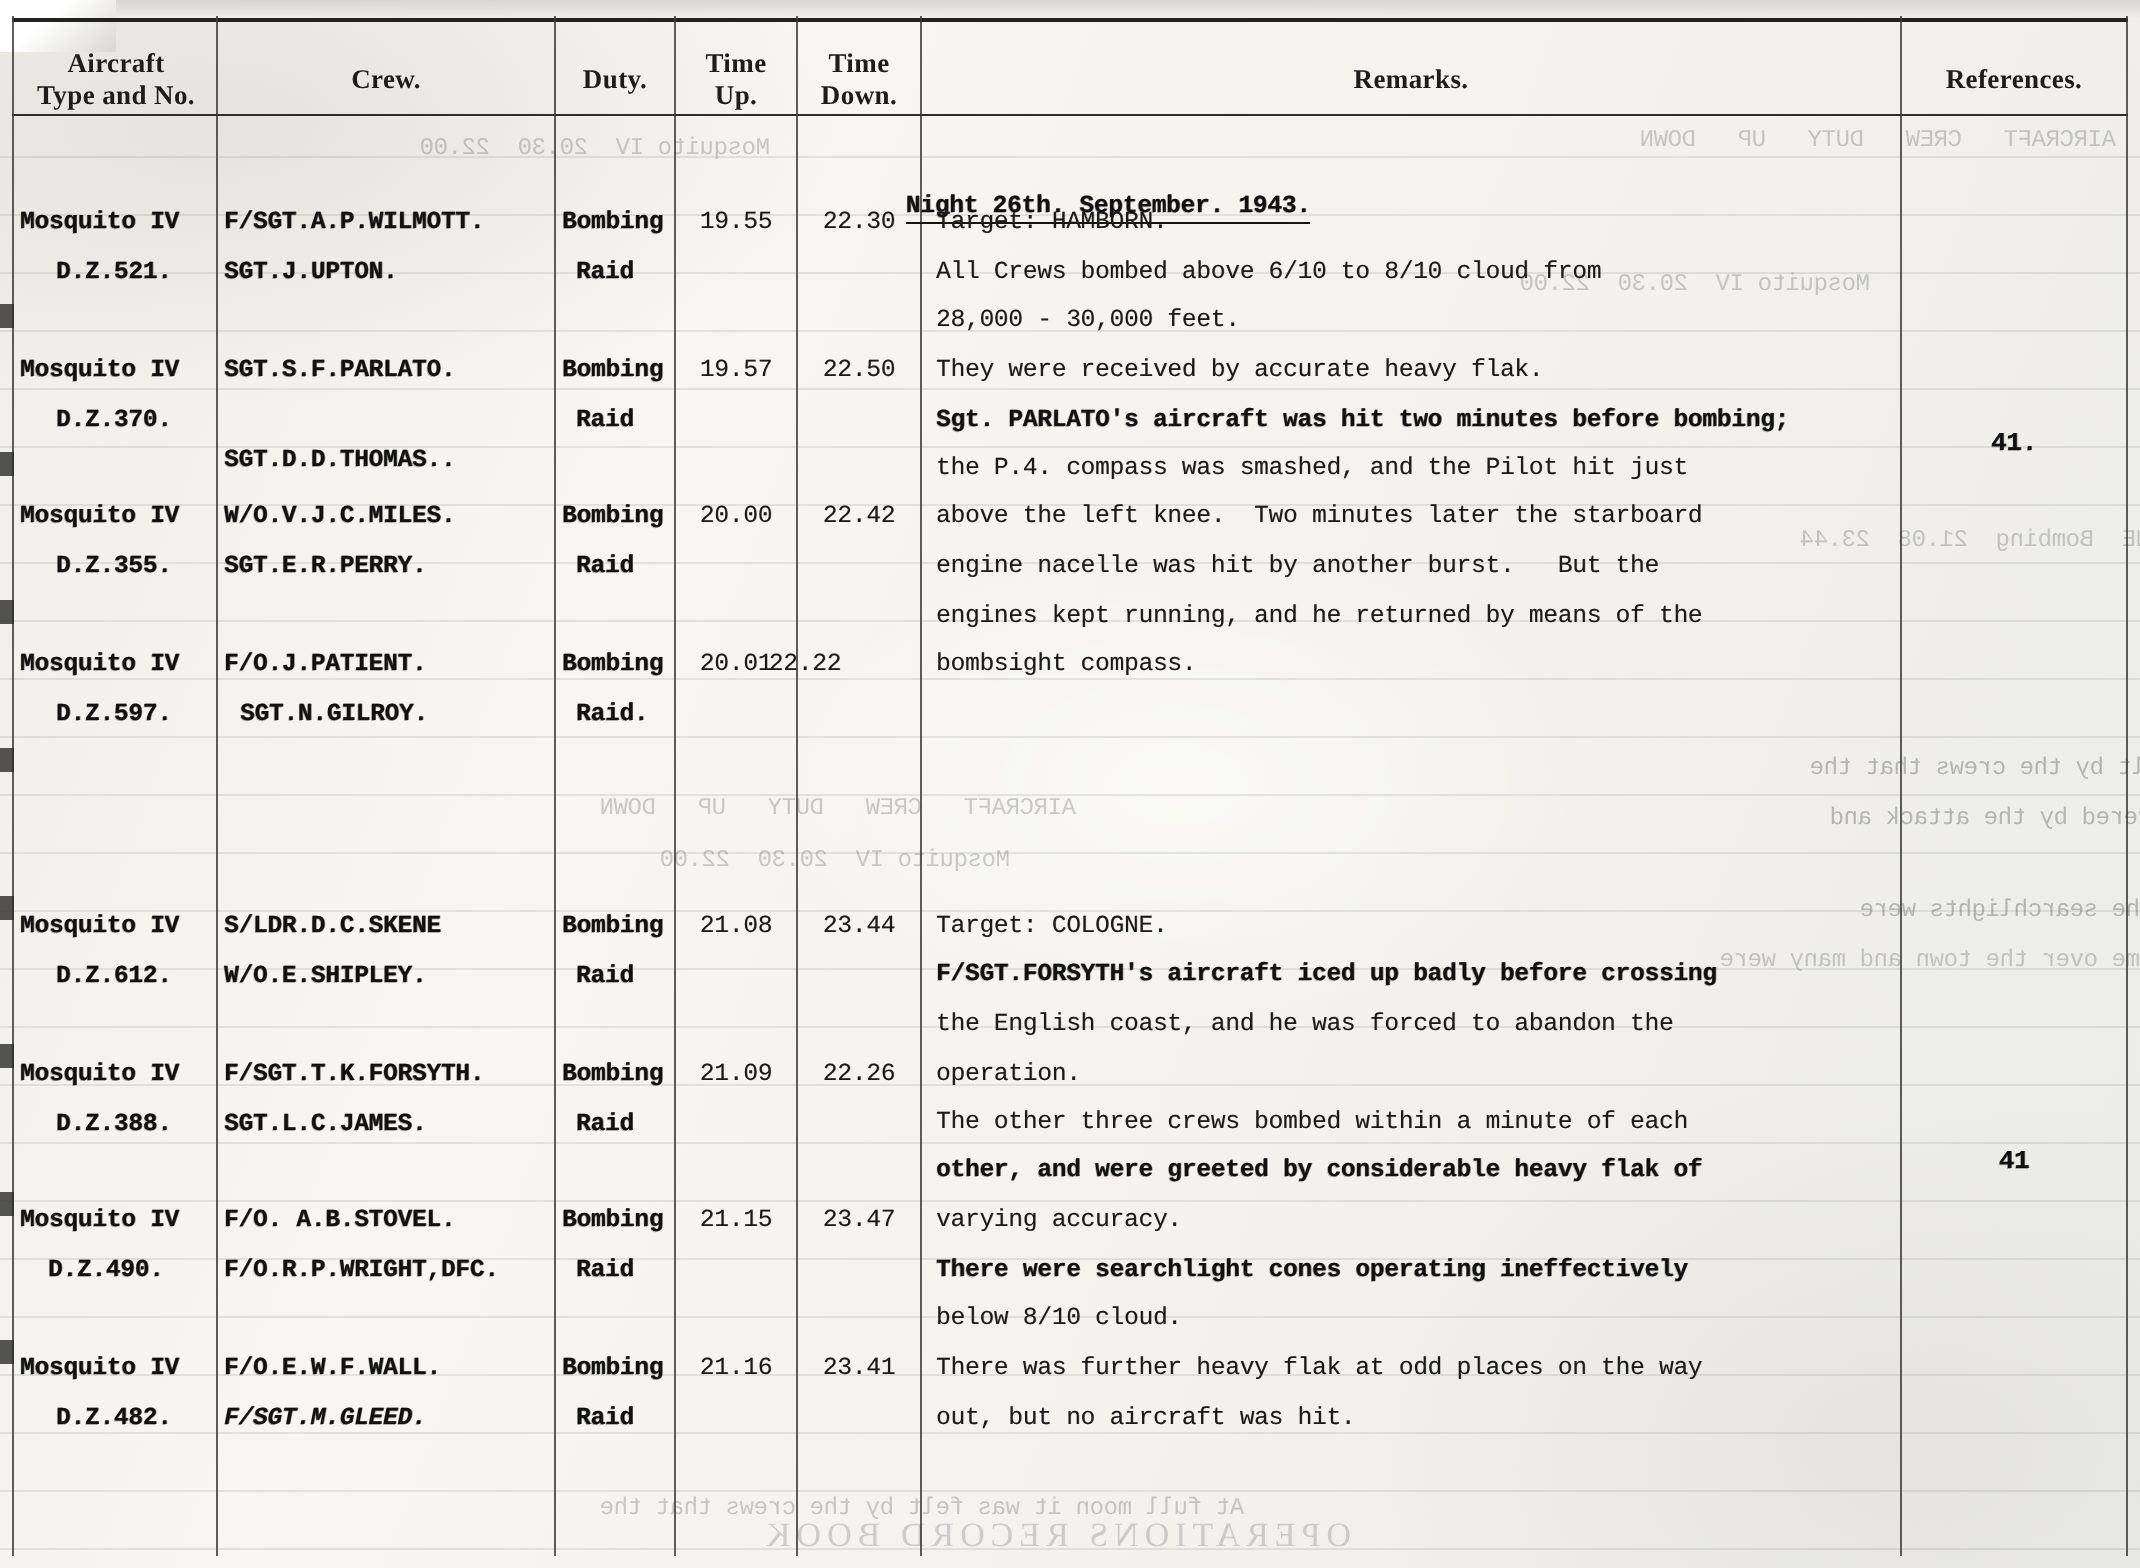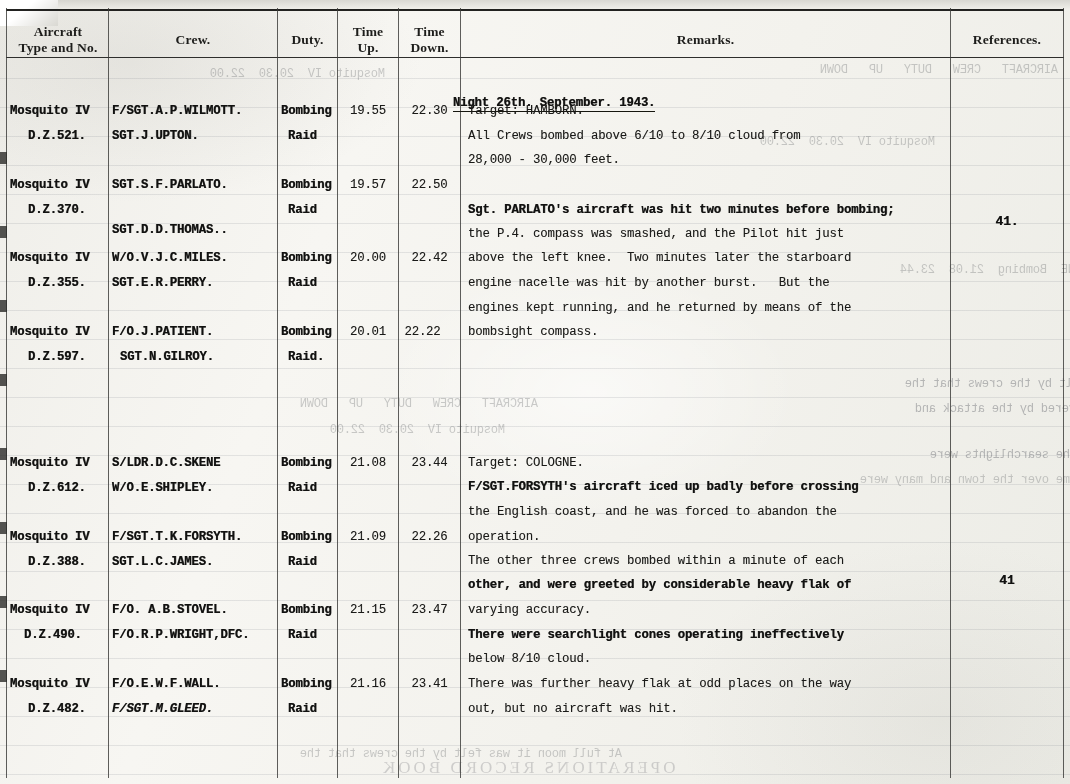--- a/index.html
+++ b/index.html
@@ -224,21 +224,21 @@
   <div class="cell typed light c" style="left:339px; top:246px; width:58px;">20.00</div>
   <div class="cell typed light c" style="left:400px; top:246px; width:59px;">22.42</div>
 
   <div class="cell typed" style="left:10px;  top:320px;">Mosquito IV</div>
   <div class="cell typed" style="left:28px;  top:345px;">D.Z.597.</div>
   <div class="cell typed" style="left:112px; top:320px;">F/O.J.PATIENT.</div>
   <div class="cell typed" style="left:120px; top:345px;">SGT.N.GILROY.</div>
   <div class="cell typed" style="left:281px; top:320px;">Bombing</div>
   <div class="cell typed" style="left:288px; top:345px;">Raid.</div>
   <div class="cell typed light c" style="left:339px; top:320px; width:58px;">20.01</div>
-  <div class="cell typed light c" style="left:400px; top:320px; width:45px;">22.22</div>
+  <div class="cell typed light c" style="left:380px; top:320px; width:45px;">22.22</div>
 
   <div class="cell typed" style="left:10px;  top:451px;">Mosquito IV</div>
   <div class="cell typed" style="left:28px;  top:476px;">D.Z.612.</div>
   <div class="cell typed" style="left:112px; top:451px;">S/LDR.D.C.SKENE</div>
   <div class="cell typed" style="left:112px; top:476px;">W/O.E.SHIPLEY.</div>
   <div class="cell typed" style="left:281px; top:451px;">Bombing</div>
   <div class="cell typed" style="left:288px; top:476px;">Raid</div>
   <div class="cell typed light c" style="left:339px; top:451px; width:58px;">21.08</div>
   <div class="cell typed light c" style="left:400px; top:451px; width:59px;">23.44</div>
 
@@ -265,20 +265,21 @@
   <div class="cell typed" style="left:112px; top:672px;">F/O.E.W.F.WALL.</div>
   <div class="cell typed" style="left:112px; top:697px;font-style:italic;">F/SGT.M.GLEED.</div>
   <div class="cell typed" style="left:281px; top:672px;">Bombing</div>
   <div class="cell typed" style="left:288px; top:697px;">Raid</div>
   <div class="cell typed light c" style="left:339px; top:672px; width:58px;">21.16</div>
   <div class="cell typed light c" style="left:400px; top:672px; width:59px;">23.41</div>
 
   <div class="cell typed light" style="left:468px; top:99px;">Target: HAMBORN.</div>
   <div class="cell typed light" style="left:468px; top:124px;">All Crews bombed above 6/10 to 8/10 cloud from</div>
   <div class="cell typed light" style="left:468px; top:148px;">28,000 - 30,000 feet.</div>
+  <div class="cell typed light" style="left:468px; top:173px;">They were received by accurate heavy flak.</div>
   <div class="cell typed" style="left:468px; top:198px;">Sgt. PARLATO's aircraft was hit two minutes before bombing;</div>
   <div class="cell typed light" style="left:468px; top:222px;">the P.4. compass was smashed, and the Pilot hit just</div>
   <div class="cell typed light" style="left:468px; top:246px;">above the left knee.  Two minutes later the starboard</div>
   <div class="cell typed light" style="left:468px; top:271px;">engine nacelle was hit by another burst.   But the</div>
   <div class="cell typed light" style="left:468px; top:296px;">engines kept running, and he returned by means of the</div>
   <div class="cell typed light" style="left:468px; top:320px;">bombsight compass.</div>
 
   <div class="cell typed light" style="left:468px; top:451px;">Target: COLOGNE.</div>
   <div class="cell typed" style="left:468px; top:475px;">F/SGT.FORSYTH's aircraft iced up badly before crossing</div>
   <div class="cell typed light" style="left:468px; top:500px;">the English coast, and he was forced to abandon the</div>

